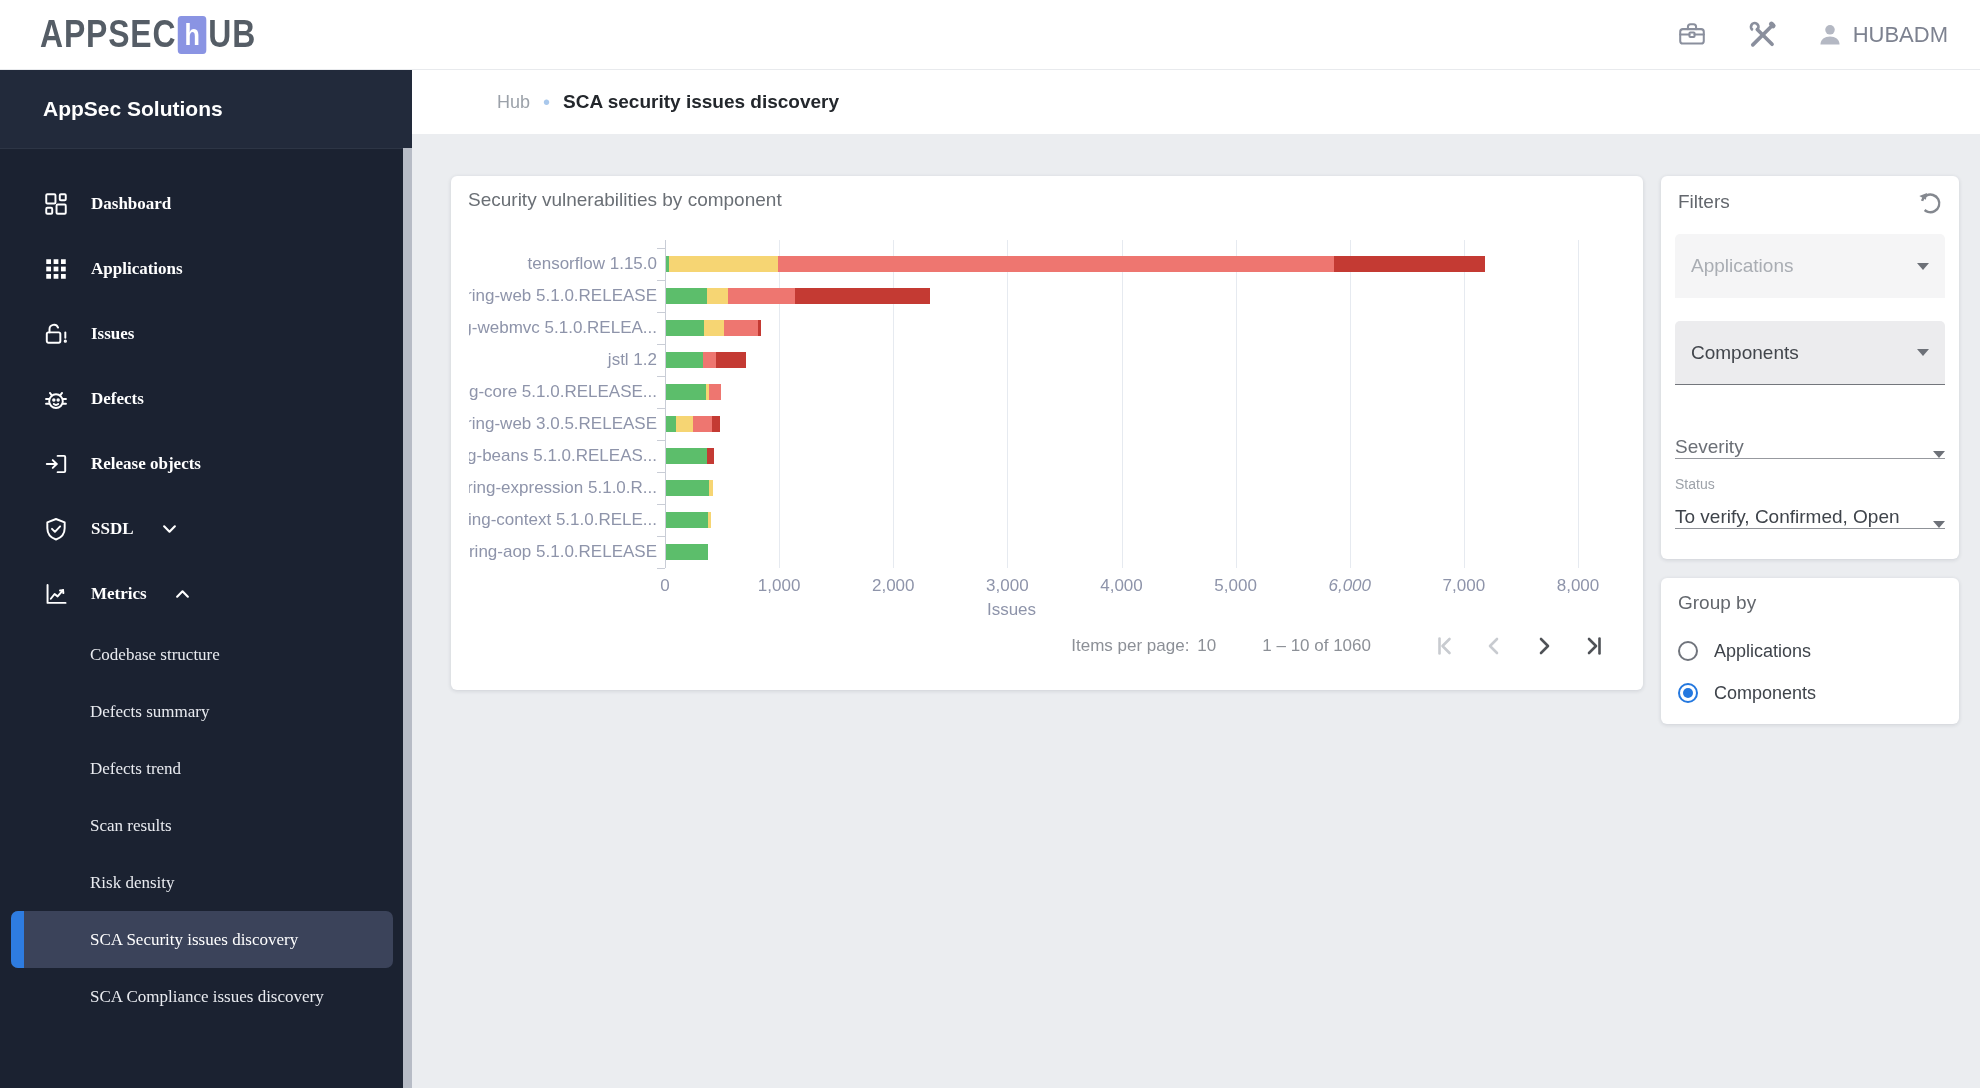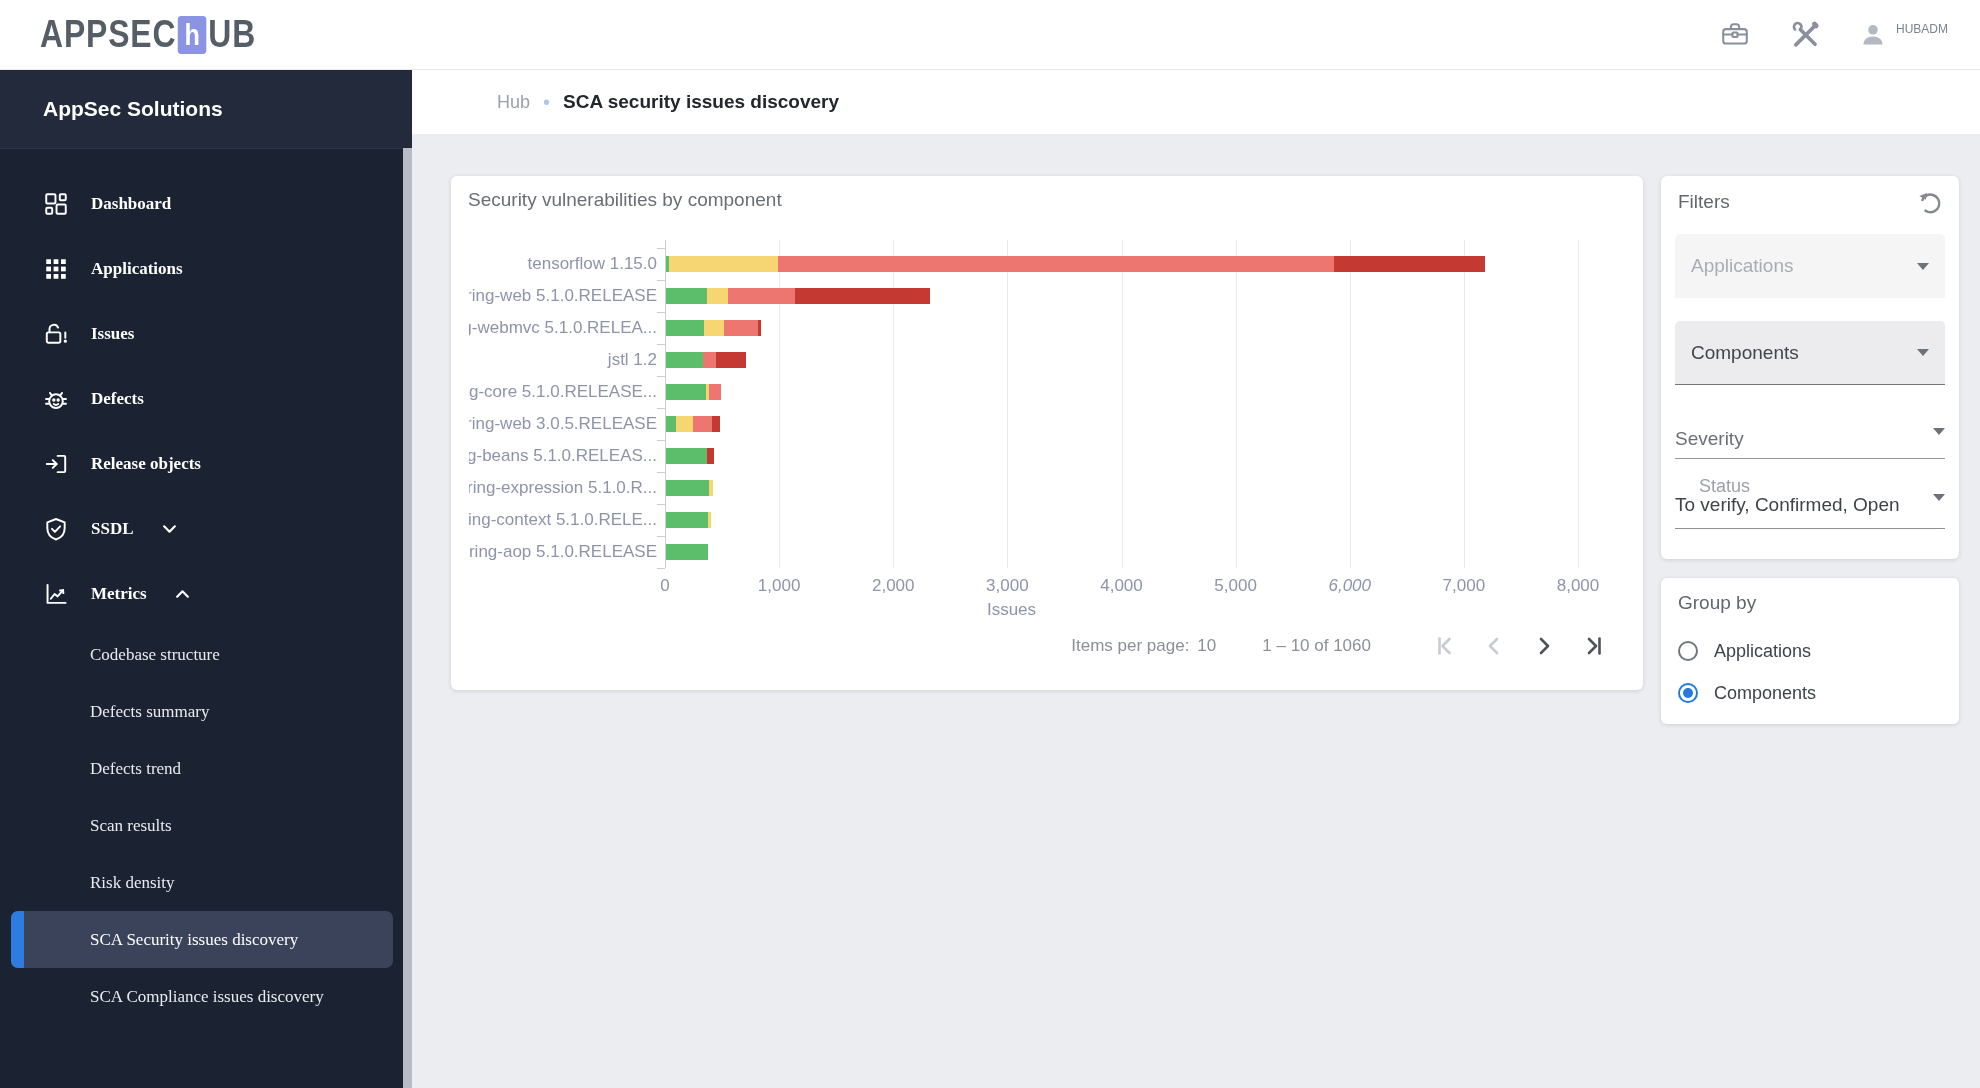--- a/index.html
+++ b/index.html
@@ -5,21 +5,21 @@
   html,body{margin:0;padding:0;background:#ebedf0;font-family:"Liberation Sans",sans-serif;}
   #app{position:relative;width:1980px;height:1088px;overflow:hidden;background:#ebedf0;}
 
   
   .topbar{position:absolute;left:0;top:0;width:1980px;height:70px;background:#fff;border-bottom:1px solid #e8eaed;display:flex;align-items:center;z-index:20;box-sizing:border-box;}
   .logo{margin-left:40px;display:flex;align-items:center;transform:scaleX(.84);transform-origin:left center;}
   .logo .txt{font-weight:700;font-size:38px;letter-spacing:1px;color:#555d66;}
   .logo .htile{width:34px;height:38px;background:#8a94e3;color:#fff;border-radius:4px;display:flex;align-items:center;justify-content:center;font-size:30px;font-weight:700;margin:0 2px;}
   .top-right{margin-left:auto;display:flex;align-items:center;gap:40px;margin-right:32px;}
   .icon-btn{display:flex;align-items:center;cursor:pointer;}
-  .user-chip{display:flex;align-items:flex-start;gap:10px;color:#7d8290;font-size:12px;cursor:pointer;}
+  .user-chip{display:flex;align-items:center;gap:10px;color:#7d8290;font-size:22px;cursor:pointer;}
 
   
   .sidebar{position:absolute;left:0;top:70px;width:412px;bottom:0;background:#1b2231;z-index:10;}
   .sidebar-header{height:78px;background:#222a3b;border-bottom:1px solid #2d3545;display:flex;align-items:center;}
   .sidebar-header h1{margin:0 0 0 43px;color:#fff;font-size:21px;font-weight:700;}
   .side-scroll{position:absolute;top:78px;right:0;width:9px;bottom:0;background:#b7bcc6;cursor:pointer;}
   .nav{padding-top:22px;font-family:Liberation Serif, serif;}
   .nav-item{height:65px;display:flex;align-items:center;padding-left:43px;color:#fff;font-size:17px;font-weight:600;cursor:pointer;}
   .nav-item .ic{width:30px;height:30px;margin-right:18px;flex:0 0 30px;display:flex;align-items:center;}
   .nav-item .chev{margin-left:28px;display:flex;align-items:center;}
@@ -54,23 +54,23 @@
   .pager-btn{display:flex;align-items:center;cursor:pointer;}
 
   .filters-card{left:1249px;top:106px;width:298px;height:383px;}
   .f-title{position:absolute;left:17px;top:15px;font-size:19px;color:#63676d;}
   .f-reset{position:absolute;right:14px;top:11px;width:30px;height:30px;cursor:pointer;}
   .sel{position:absolute;left:14px;right:14px;height:64px;border-radius:5px 5px 0 0;display:flex;align-items:center;padding:0 16px;font-size:19px;box-sizing:border-box;cursor:pointer;}
   .sel .arrow{margin-left:auto;}
   .arrow{width:0;height:0;border-left:6px solid transparent;border-right:6px solid transparent;border-top:7px solid #6d7178;}
   .sel-apps{top:58px;background:#f5f5f6;color:#a9adb3;}
   .sel-comp{top:145px;background:#ececee;color:#42464c;border-bottom:1px solid #73767c;}
-  .sel-line{position:absolute;left:14px;right:14px;height:30px;display:flex;align-items:flex-start;font-size:19px;color:#6b6f76;border-bottom:1px solid #97999f;cursor:pointer;}
+  .sel-line{position:absolute;left:14px;right:14px;height:30px;display:flex;align-items:flex-end;font-size:19px;color:#6b6f76;border-bottom:1px solid #97999f;cursor:pointer;}
   .sev{top:252px;}
-  .status-label{position:absolute;left:14px;top:300px;font-size:18px;color:#9da2a9;margin-left:24px;}
+  .status-label{position:absolute;left:14px;top:300px;font-size:14px;color:#9da2a9;}
   .status-line{top:318px;height:34px;color:#3f444b;border-bottom:1px solid #8f9298;}
 
   .group-card{left:1249px;top:508px;width:298px;height:146px;}
   .g-title{position:absolute;left:17px;top:14px;font-size:19px;color:#63676d;}
   .g-opt{position:absolute;left:17px;height:24px;display:flex;align-items:center;gap:16px;font-size:18px;color:#3f444b;cursor:pointer;}
   .radio{width:20px;height:20px;border-radius:50%;border:2px solid #70747c;box-sizing:border-box;flex:0 0 20px;}
   .radio.on{border-color:#2478df;position:relative;}
   .radio.on::after{content:"";position:absolute;left:3px;top:3px;right:3px;bottom:3px;background:#2478df;border-radius:50%;}
 </style>
 </head>

